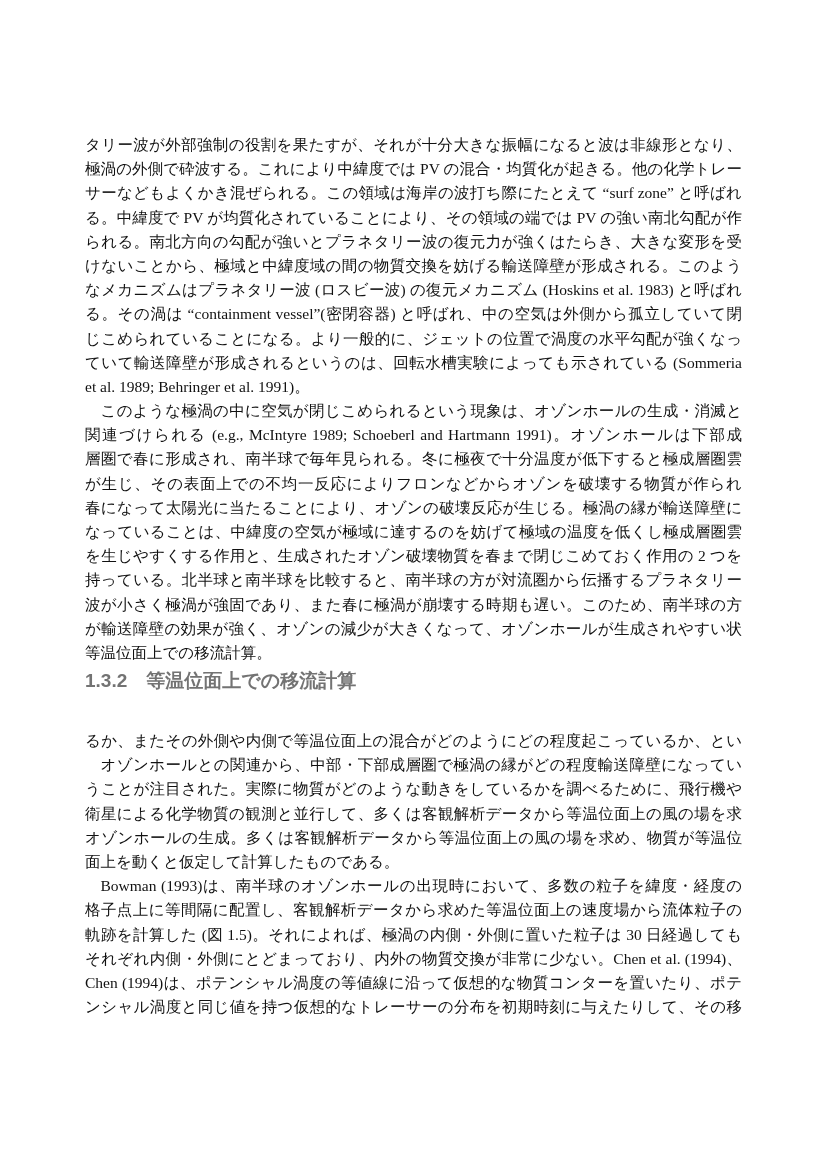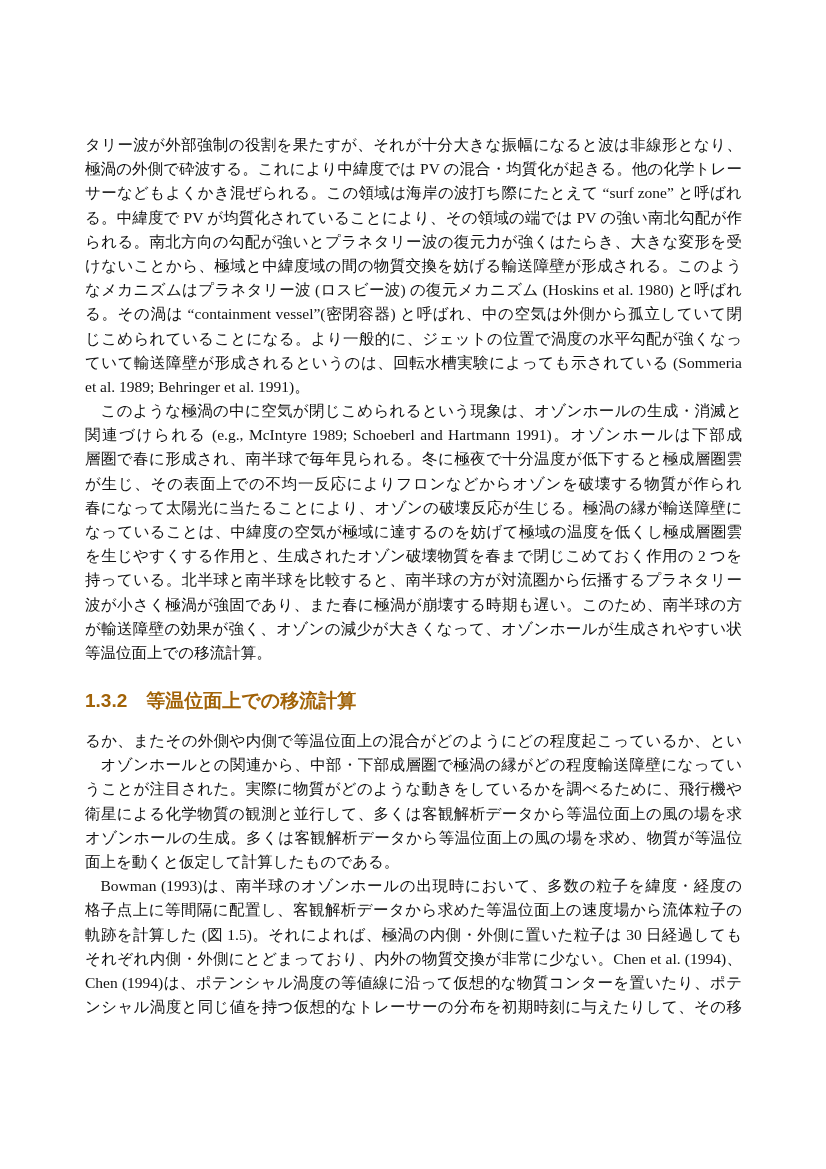--- a/index.html
+++ b/index.html
@@ -30,26 +30,26 @@
     overflow: hidden;
     white-space: nowrap;
   }
   
   .line { white-space: normal; }
   .line.endline { text-align-last: left; }
   .line.indent { text-indent: 15.5px; }
   .section-heading {
     position: absolute;
     left: 85px;
-    top: 688px;
+    top: 668px;
     font-family: "Liberation Sans", "DejaVu Sans", sans-serif;
     font-weight: bold;
     font-size: 19px;
     line-height: 26px;
-    color: #a16207;
+    color: #737373;
   }
   .section-heading .num { margin-right: 19px; }
   .page-number {
     position: absolute;
     left: 0;
     top: 1046px;
     width: 100%;
     text-align: center;
     font-size: 16px;
     line-height: 20px;
@@ -61,21 +61,21 @@
 
 <div class="page">
 
   <div class="text-block" id="block-0">
       <div class="line">タリー波が外部強制の役割を果たすが、それが十分大きな振幅になると波は非線形となり、</div>
       <div class="line">極渦の外側で砕波する。これにより中緯度では PV の混合・均質化が起きる。他の化学トレー</div>
       <div class="line">サーなどもよくかき混ぜられる。この領域は海岸の波打ち際にたとえて “surf zone” と呼ばれ</div>
       <div class="line">る。中緯度で PV が均質化されていることにより、その領域の端では PV の強い南北勾配が作</div>
       <div class="line">られる。南北方向の勾配が強いとプラネタリー波の復元力が強くはたらき、大きな変形を受</div>
       <div class="line">けないことから、極域と中緯度域の間の物質交換を妨げる輸送障壁が形成される。このよう</div>
-      <div class="line">なメカニズムはプラネタリー波 (ロスビー波) の復元メカニズム (Hoskins et al. 1980) と呼ばれ</div>
+      <div class="line">なメカニズムはプラネタリー波 (ロスビー波) の復元メカニズム (Hoskins et al. 1983) と呼ばれ</div>
       <div class="line">る。その渦は “containment vessel”(密閉容器) と呼ばれ、中の空気は外側から孤立していて閉</div>
       <div class="line">じこめられていることになる。より一般的に、ジェットの位置で渦度の水平勾配が強くなっ</div>
       <div class="line">ていて輸送障壁が形成されるというのは、回転水槽実験によっても示されている (Sommeria</div>
       <div class="line endline">et al. 1989; Behringer et al. 1991)。</div>
       <div class="line indent">このような極渦の中に空気が閉じこめられるという現象は、オゾンホールの生成・消滅と</div>
       <div class="line">関連づけられる (e.g., McIntyre 1989; Schoeberl and Hartmann 1991)。オゾンホールは下部成</div>
       <div class="line">層圏で春に形成され、南半球で毎年見られる。冬に極夜で十分温度が低下すると極成層圏雲</div>
       <div class="line">が生じ、その表面上での不均一反応によりフロンなどからオゾンを破壊する物質が作られる。</div>
       <div class="line">春になって太陽光に当たることにより、オゾンの破壊反応が生じる。極渦の縁が輸送障壁に</div>
       <div class="line">なっていることは、中緯度の空気が極域に達するのを妨げて極域の温度を低くし極成層圏雲</div>

